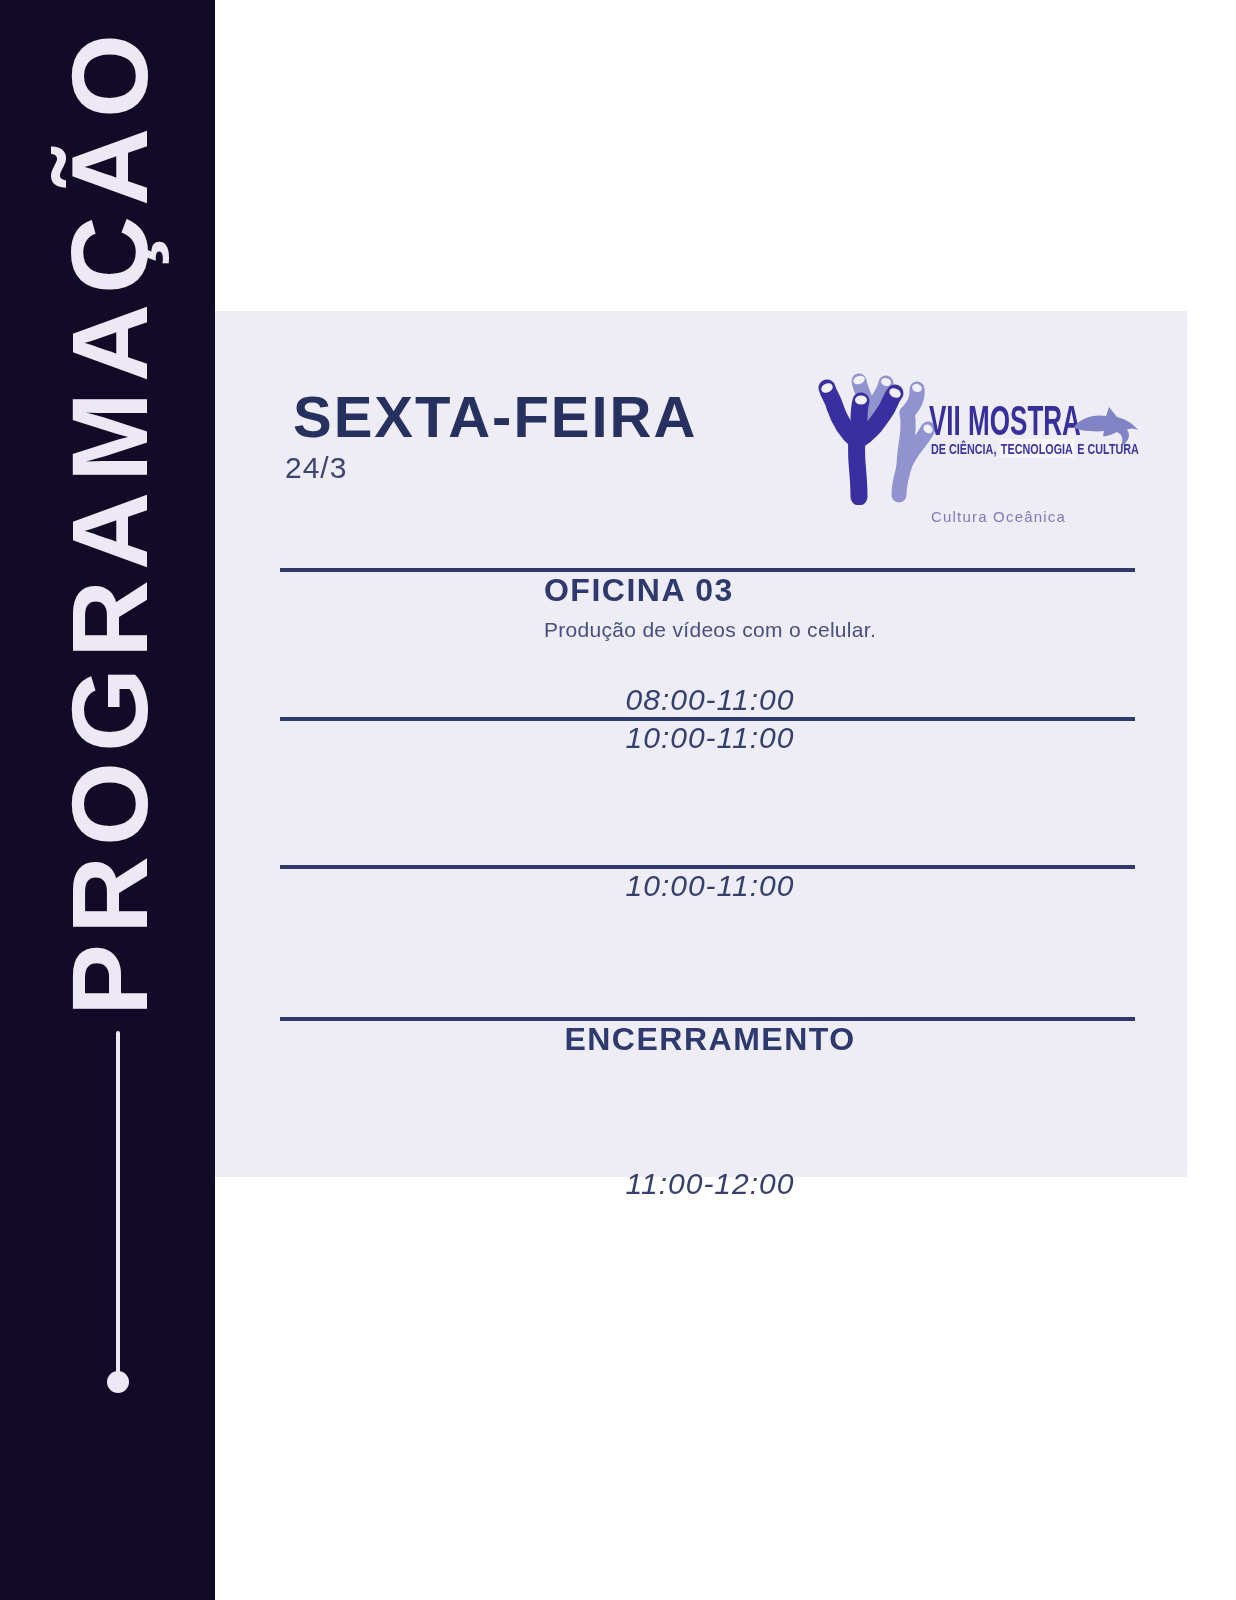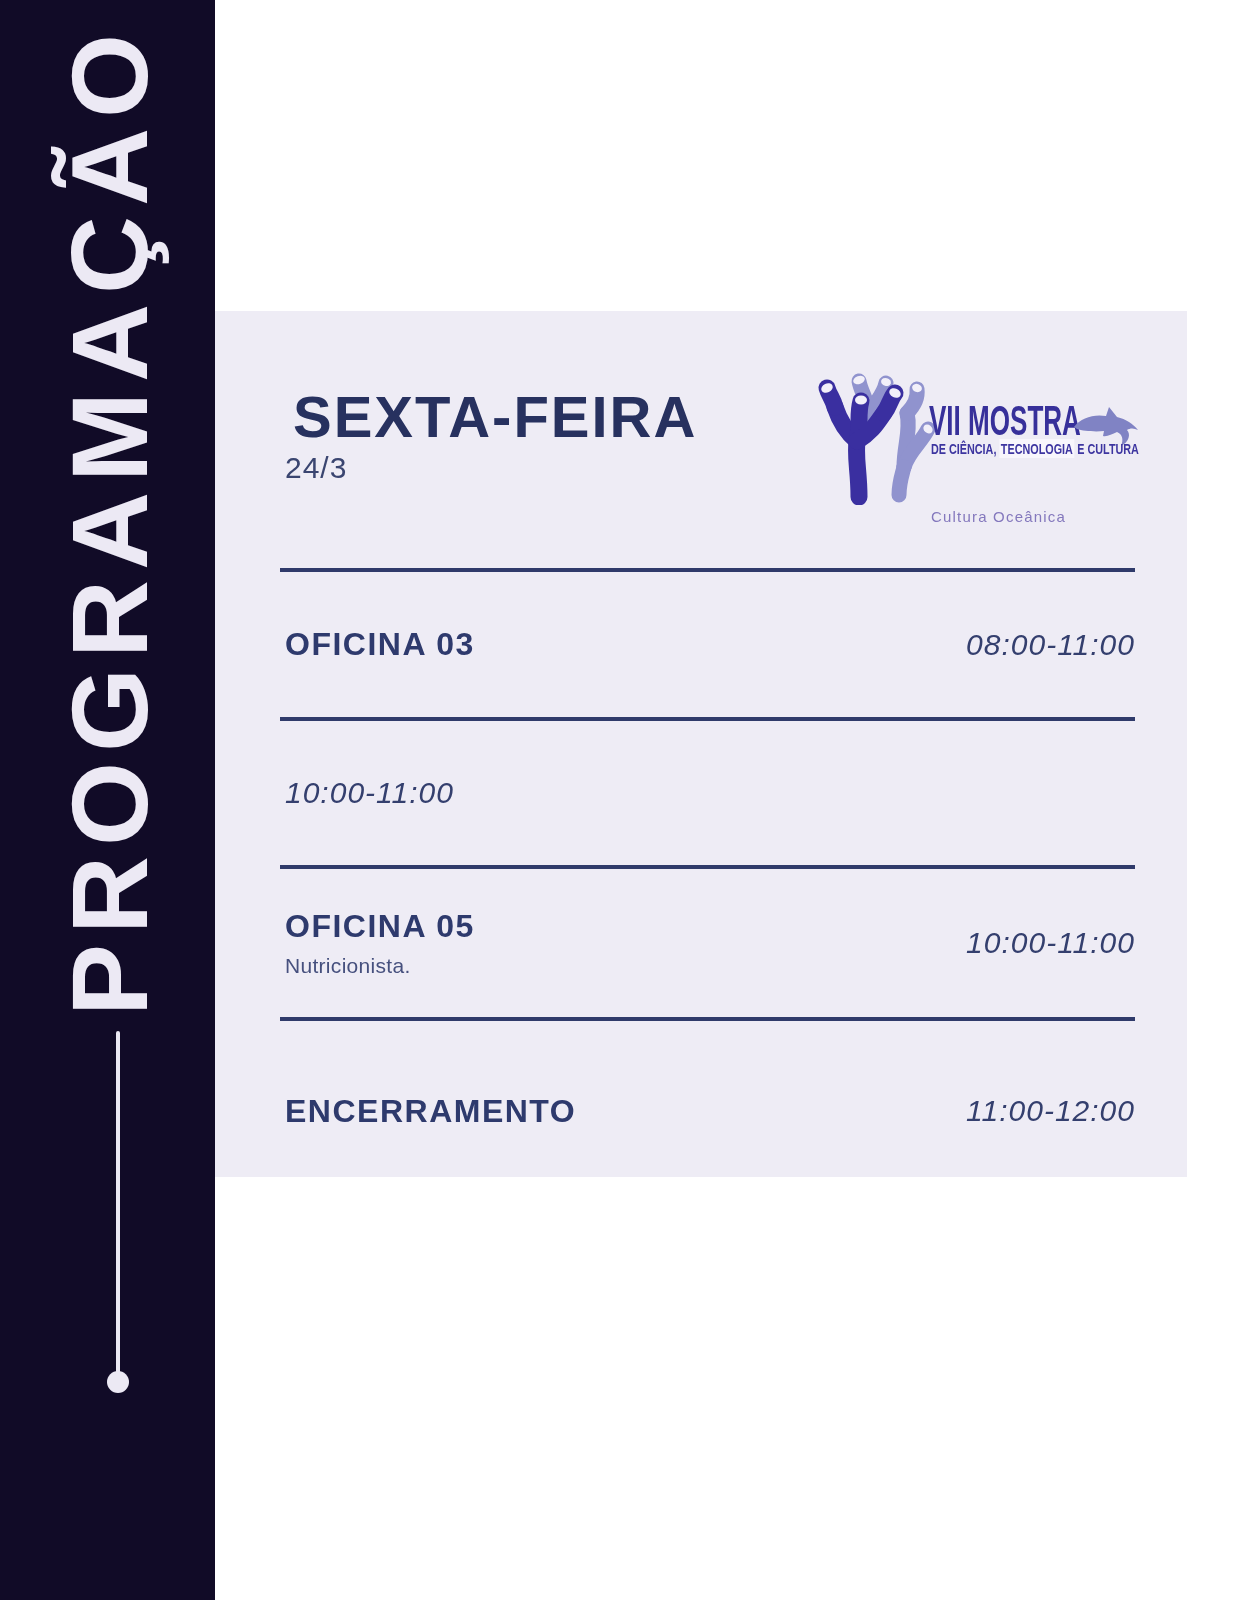--- a/index.html
+++ b/index.html
@@ -59,21 +59,21 @@
     font-size:15px;color:#8478bd;letter-spacing:1.2px;white-space:nowrap;margin-top:44px;
   }
   
   .rule{
     position:absolute;left:65px;width:855px;height:4px;background:#2f3a6a;
   }
   .rule.r1{top:257px}.rule.r2{top:406px}.rule.r3{top:554px}.rule.r4{top:706px}
   .row{
     position:absolute;left:0;width:972px;
     display:flex;justify-content:space-between;align-items:center;
-    padding:0 52px 0 70px;box-sizing:border-box;
+    padding:0 52px 0 70px;box-sizing:border-box;flex-direction:column;
   }
   .row.row1{top:261px;height:145px}
   .row.row2{top:410px;height:144px}
   .row.row3{top:558px;height:148px}
   .row.row4{top:710px;height:180px}
   .row-title{
     font-size:32px;font-weight:bold;letter-spacing:1.5px;color:#2e3a6d;
     line-height:1.15;
   }
   .row-desc{
@@ -143,33 +143,30 @@
   <div class="logo-tagline">Cultura Oceânica</div>
 
   <div class="rule r1"></div>
   <div class="rule r2"></div>
   <div class="rule r3"></div>
   <div class="rule r4"></div>
 
   <div class="row row1">
     <div>
       <div class="row-title">OFICINA 03</div>
+      <div class="row-desc">Produção de vídeos com o celular.</div>
     </div>
     <div class="row-time">08:00-11:00</div>
   </div>
 
   <div class="row row2">
     <div class="row-time">10:00-11:00</div>
   </div>
 
   <div class="row row3">
-    <div>
-      <div class="row-title">OFICINA 05</div>
-      <div class="row-desc">Nutricionista.</div>
-    </div>
     <div class="row-time">10:00-11:00</div>
   </div>
 
   <div class="row row4">
     <div>
       <div class="row-title">ENCERRAMENTO</div>
     </div>
     <div class="row-time">11:00-12:00</div>
   </div>
 

